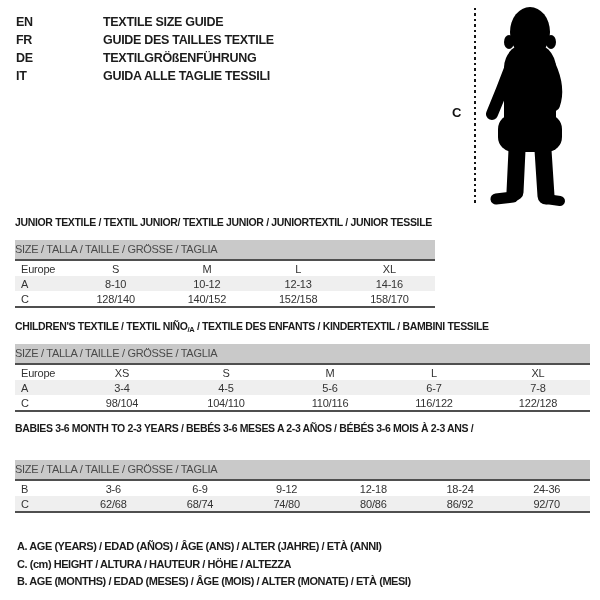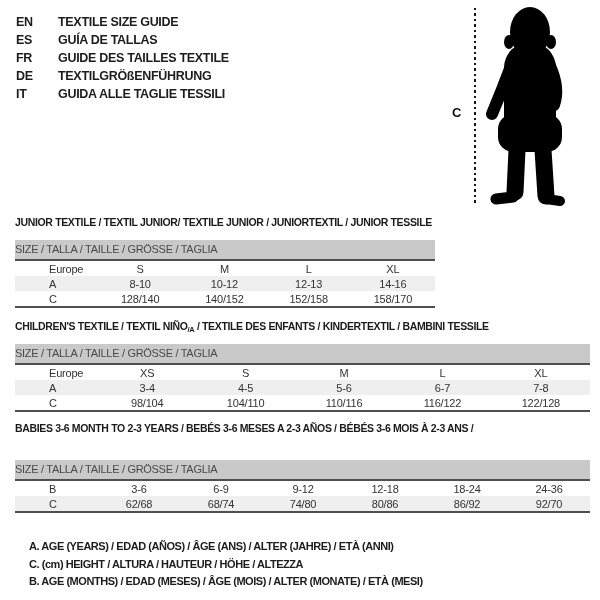--- a/index.html
+++ b/index.html
@@ -2,21 +2,21 @@
 <html><head>
 <meta charset="utf-8">
 <style>
   html,body{margin:0;padding:0;background:#fff;}
   .canvas{position:relative;width:600px;height:600px;background:#ffffff;overflow:hidden;
           font-family:"Liberation Sans",sans-serif;color:#2e2e2e;}
 
   
   .lang-list{position:absolute;left:16px;top:13px;}
   .lang-row{display:flex;height:18px;align-items:center;font-weight:bold;
-            font-size:12.5px;letter-spacing:-0.3px;color:#1c1c1c;}
+            font-size:12.5px;letter-spacing:-0.3px;color:#1c1c1c;gap:45px;}
   .lang-code{width:42px;}
 
   
   .dash-line{position:absolute;left:474px;top:8px;width:2px;height:198px;
              background-image:repeating-linear-gradient(to bottom,#141414 0 2.5px,transparent 2.5px 5.5px);}
   .height-marker{position:absolute;left:452px;top:105px;font-weight:bold;font-size:13px;color:#111;}
   .baby-svg{position:absolute;left:480px;top:4px;}
 
   
   .sec-title{position:absolute;left:15px;font-weight:bold;font-size:10.5px;
@@ -24,41 +24,37 @@
   .sec-title .subscript{font-size:7.5px;vertical-align:-2px;}
 
   
   .stable{position:absolute;left:15px;border-bottom:2px solid #4f4f4f;}
   .size-bar{height:19px;line-height:19px;background:#c9c9c9;color:#4a4a4a;
             font-size:11px;letter-spacing:-0.3px;padding-left:0;
             border-bottom:2px solid #4f4f4f;}
   .trow{display:flex;height:15px;align-items:center;font-size:11px;
         letter-spacing:-0.2px;color:#333;}
   .trow.shaded{background:#efefef;}
-  .tcell.label{width:55px;padding-left:6px;box-sizing:border-box;margin-left:28px;}
+  .tcell.label{width:55px;padding-left:6px;box-sizing:border-box;}
   .tcell.val{flex:1;text-align:center;}
 
   
-  .footnotes{position:absolute;left:29px;top:538px;}
+  .footnotes{position:absolute;left:17px;top:538px;}
   .foot-row{height:17.5px;line-height:17.5px;font-weight:bold;font-size:11px;
             letter-spacing:-0.45px;color:#1c1c1c;white-space:nowrap;}
 </style>
 </head>
 <body>
 
 <div class="canvas">
 
   <div class="lang-list">
     <div class="lang-row">
       <span class="lang-code">EN</span>
       <span>TEXTILE SIZE GUIDE</span>
-    </div>
-    <div class="lang-row">
-      <span class="lang-code">ES</span>
-      <span>GUÍA DE TALLAS</span>
     </div>
     <div class="lang-row">
       <span class="lang-code">FR</span>
       <span>GUIDE DES TAILLES TEXTILE</span>
     </div>
     <div class="lang-row">
       <span class="lang-code">DE</span>
       <span>TEXTILGRÖßENFÜHRUNG</span>
     </div>
     <div class="lang-row">

